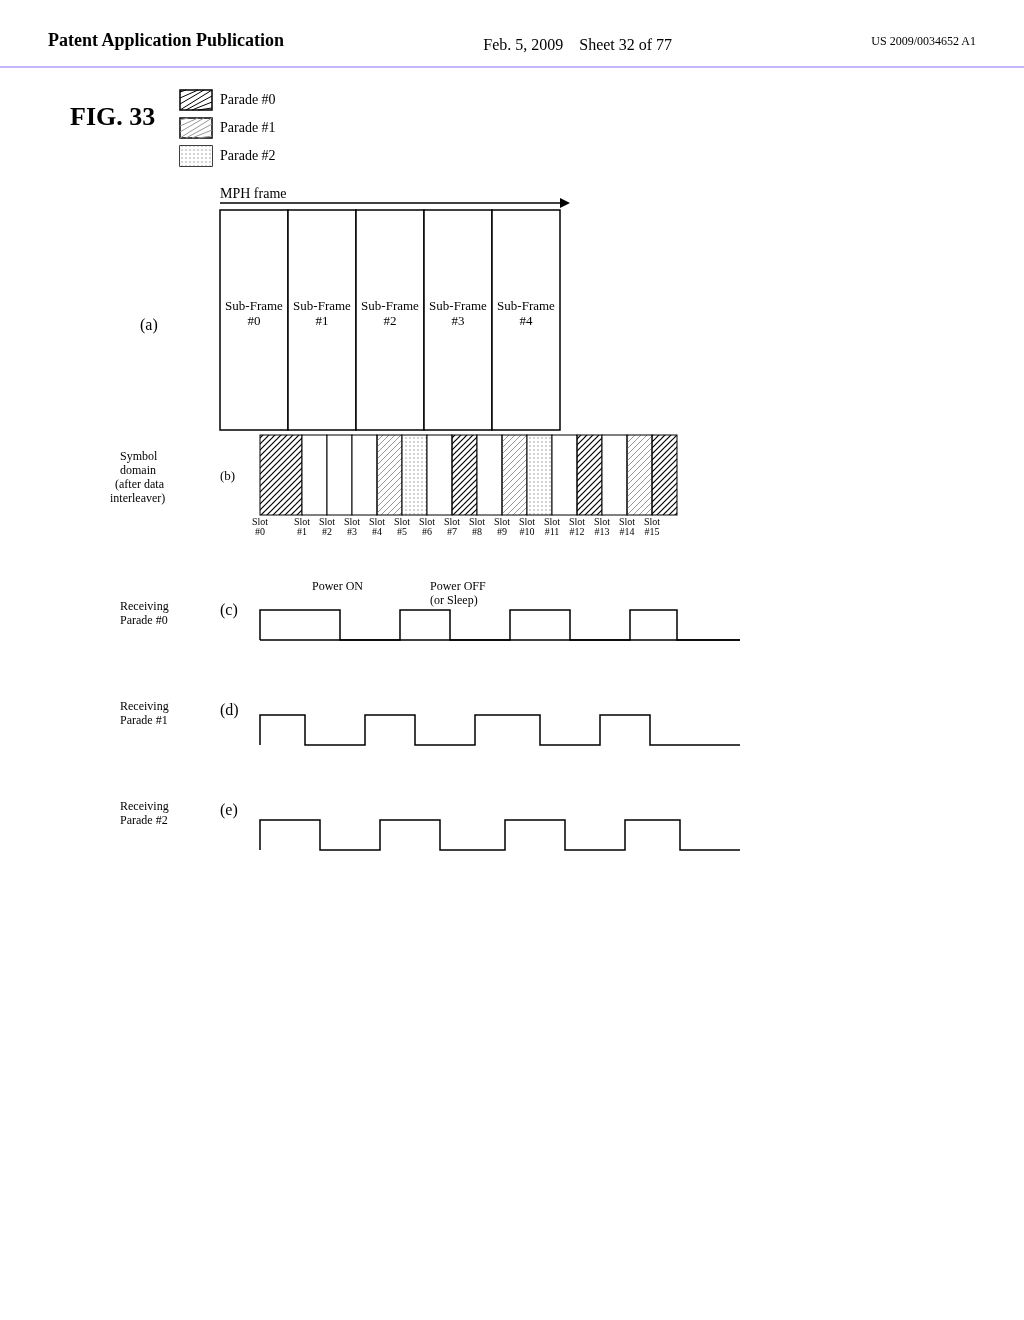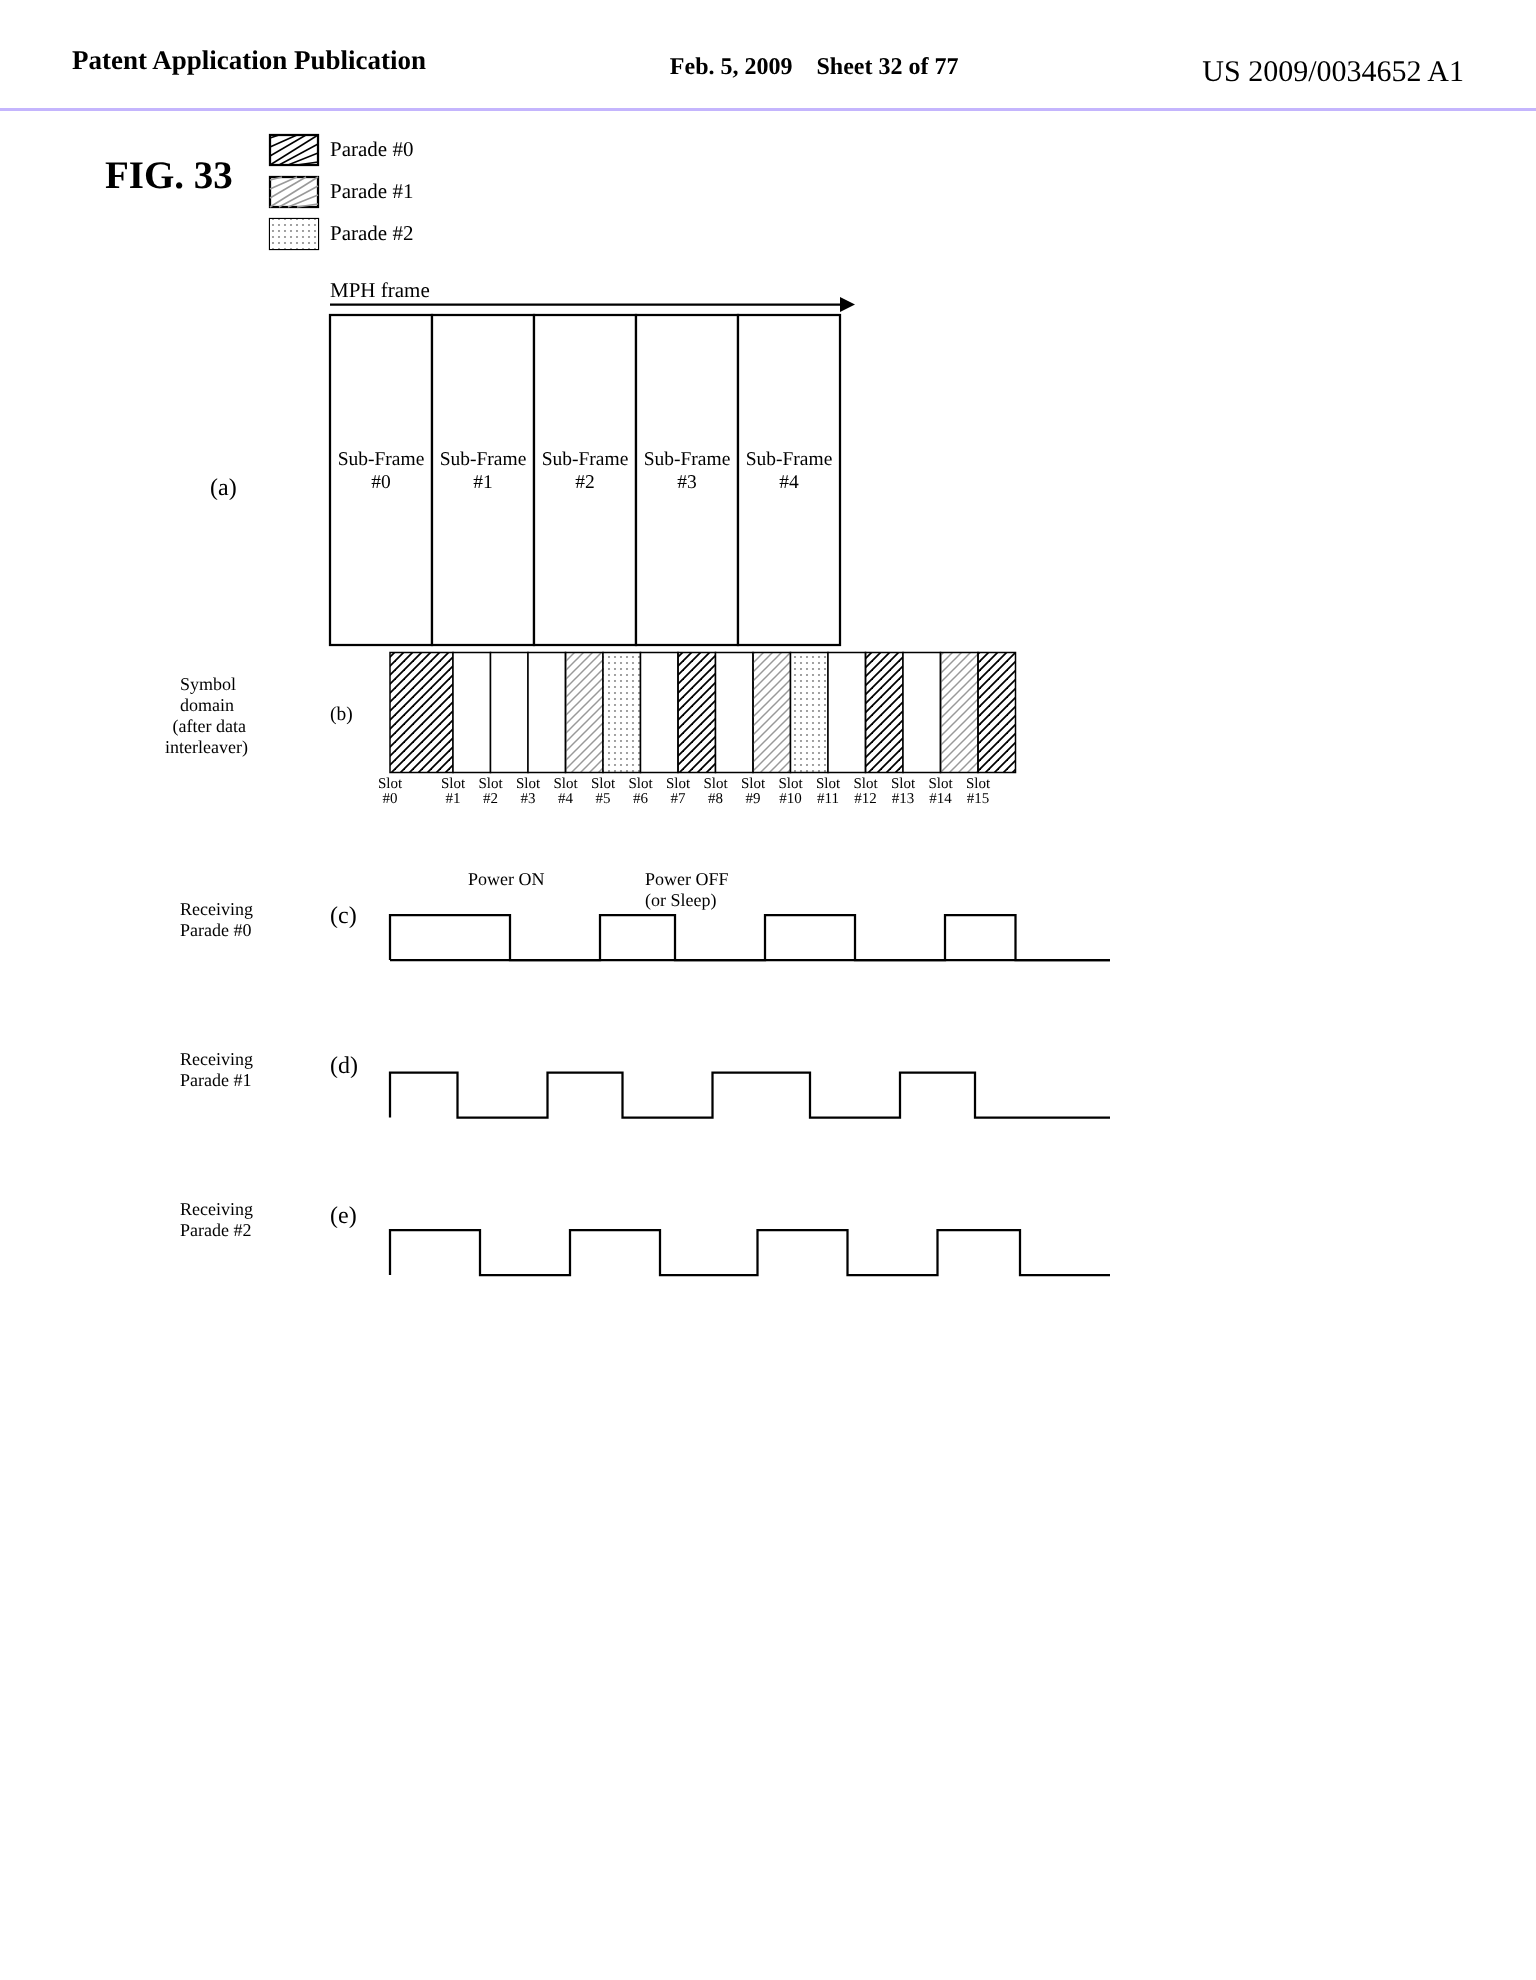--- a/index.html
+++ b/index.html
@@ -26,25 +26,24 @@
       font-size: 18px;
       line-height: 1.4;
       max-width: 380px;
     }
 
     .header-center {
       font-size: 16px;
       text-align: left;
       line-height: 1.6;
       padding-top: 4px;
-      font-weight: bold;
     }
 
     .header-right {
-      font-size: 20px;
+      font-size: 12px;
       text-align: right;
       line-height: 1.6;
       padding-top: 4px;
     }
 
     
     .diagram-svg {
       position: absolute;
       top: 80px;
       left: 60px;

